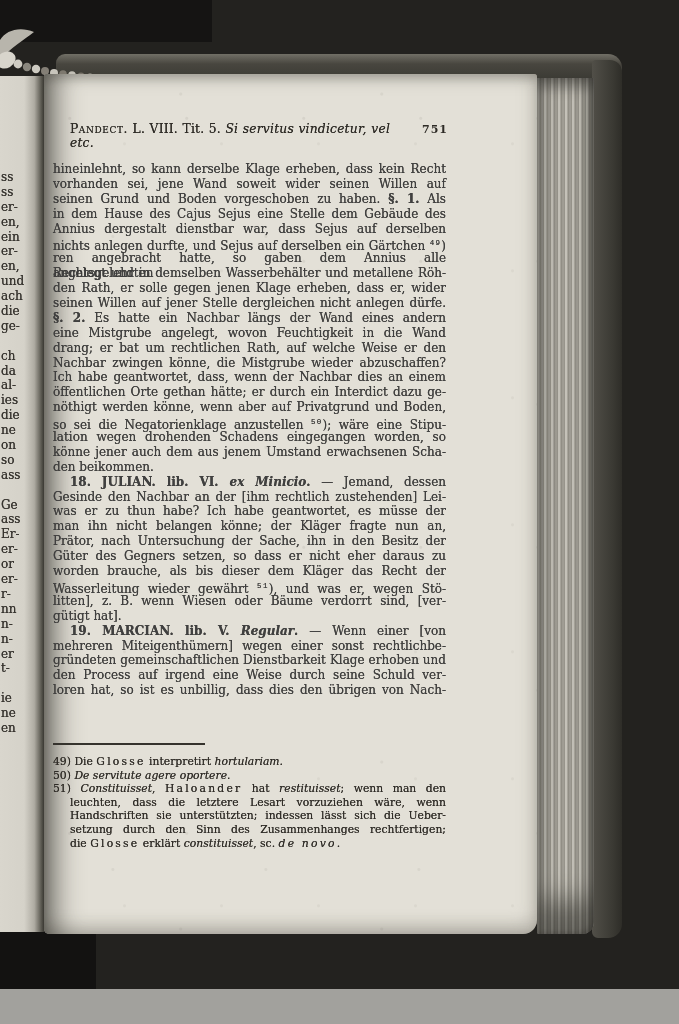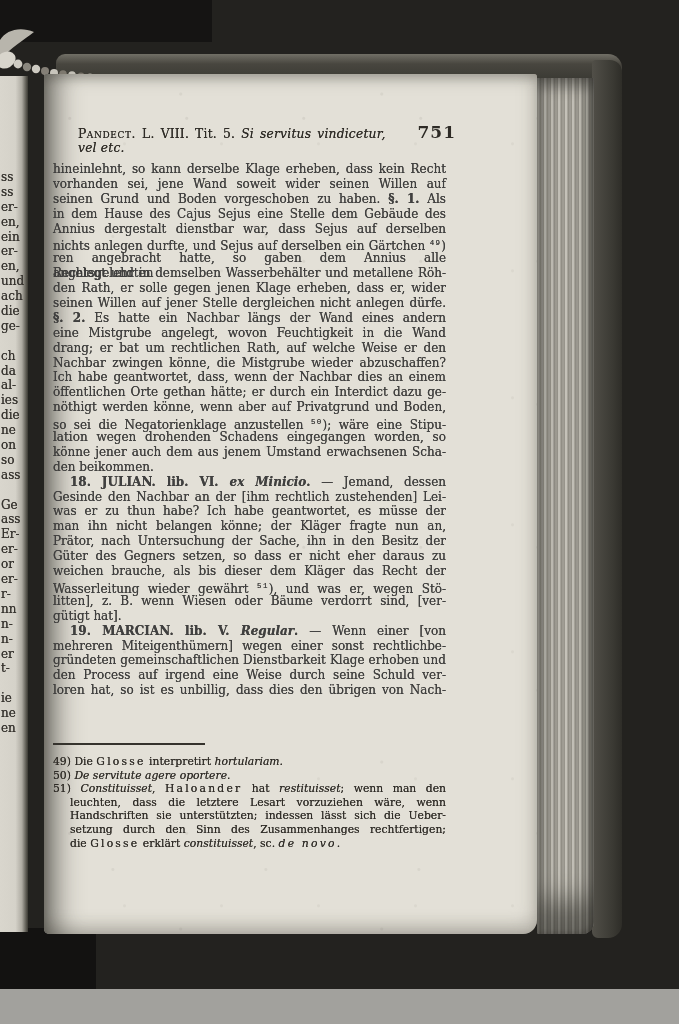--- a/index.html
+++ b/index.html
@@ -22,44 +22,44 @@
   
   .fore-edge{left:537px;top:78px;width:57px;height:856px;
     background:repeating-linear-gradient(90deg,#c7c4bb 0px,#c7c4bb 2px,#8d8a81 3px,#a8a59c 5px,#949188 7px);
     border-radius:0 0 12px 2px;
     box-shadow:inset 0 10px 12px rgba(28,27,24,.4), inset 0 -34px 28px rgba(28,27,24,.5), inset -4px 0 6px rgba(28,27,24,.35);}
 
   
   .curls{left:0;top:26px;width:130px;height:54px;}
 
   
-  .page-left{left:0;top:76px;width:28px;height:856px;
+  .page-left{left:0;top:76px;width:44px;height:856px;
     background:linear-gradient(90deg,#d9d6cd 0,#d5d2c9 55%,#aeaba2 78%,#59574f 94%,#3a3832);}
   .frags{left:1px;top:94px;width:30px;color:#383530;font-size:12px;line-height:14.9px;
     text-shadow:0 0 .3px rgba(50,47,42,.9);overflow:hidden;height:600px;}
   .fragline{height:14.9px;white-space:nowrap;}
 
   
   .page-main{left:44px;top:74px;width:493px;height:860px;background:#e3e0d7;
     border-radius:2px 3px 14px 5px;
     box-shadow:inset 22px 0 30px -14px rgba(48,46,40,.8),
                inset -5px -8px 16px rgba(110,107,98,.28),
                inset 0 6px 9px rgba(120,117,108,.35);}
   .page-main::after{content:"";position:absolute;inset:0;pointer-events:none;opacity:.5;
     background-image:radial-gradient(circle at 22% 31%, rgba(90,85,75,.18) 1px, transparent 2px),
                      radial-gradient(circle at 68% 12%, rgba(90,85,75,.15) 1px, transparent 2px),
                      radial-gradient(circle at 45% 77%, rgba(90,85,75,.15) 1px, transparent 2px),
                      radial-gradient(circle at 83% 55%, rgba(90,85,75,.12) 1px, transparent 2px);
     background-size:117px 143px, 201px 167px, 153px 211px, 97px 127px;}
 
   
-  .page-header{left:34px;top:48px;width:378px;display:flex;justify-content:space-between;
+  .page-header{left:26px;top:48px;width:378px;display:flex;justify-content:space-between;
     align-items:baseline;color:#2e2b26;}
   .runtitle{font-size:12.3px;letter-spacing:.2px;text-shadow:0 0 .3px rgba(46,43,38,.9);}
-  .pagenum{font-size:17px;font-weight:bold;letter-spacing:1px;margin-left:32px;}
+  .pagenum{font-size:11px;font-weight:bold;letter-spacing:1px;margin-left:32px;}
 
   
   .bodytext{left:9px;top:88px;width:393px;color:#404040;font-size:12px;line-height:14.9px;
     text-shadow:0 0 .3px rgba(46,43,38,.85);}
   .tline{text-align:justify;text-align-last:justify;height:14.9px;overflow:visible;white-space:nowrap0;}
   .endline{text-align-last:left;}
   .ind{text-indent:17px;}
   .hang{padding-left:17px;}
   .it{font-style:italic;}
   .bd{font-weight:bold;}
@@ -179,21 +179,21 @@
           <div class="tline"><span>könne jener auch dem aus jenem Umstand erwachsenen Scha-</span></div>
           <div class="tline endline"><span>den beikommen.</span></div>
         </div>
         <div class="para">
           <div class="tline ind"><span class="bd">18. JULIAN. lib. VI. </span><span class="bd it">ex Minicio</span><span class="bd">.</span><span> — Jemand, dessen</span></div>
           <div class="tline"><span>Gesinde den Nachbar an der [ihm rechtlich zustehenden] Lei-</span></div>
           <div class="tline"><span>was er zu thun habe? Ich habe geantwortet, es müsse der</span></div>
           <div class="tline"><span>man ihn nicht belangen könne; der Kläger fragte nun an,</span></div>
           <div class="tline"><span>Prätor, nach Untersuchung der Sache, ihn in den Besitz der</span></div>
           <div class="tline"><span>Güter des Gegners setzen, so dass er nicht eher daraus zu</span></div>
-          <div class="tline"><span>weichen brauche, als bis dieser dem Kläger das Recht der</span></div>
+          <div class="tline"><span>worden brauche, als bis dieser dem Kläger das Recht der</span></div>
           <div class="tline"><span>Wasserleitung wieder gewährt </span><span class="sup">51</span><span>), und was er, wegen Stö-</span></div>
           <div class="tline"><span>litten], z. B. wenn Wiesen oder Bäume verdorrt sind, [ver-</span></div>
           <div class="tline endline"><span>gütigt hat].</span></div>
         </div>
         <div class="para">
           <div class="tline ind"><span class="bd">19. MARCIAN. lib. V. </span><span class="bd it">Regular</span><span class="bd">.</span><span> — Wenn einer [von</span></div>
           <div class="tline"><span>mehreren Miteigenthümern] wegen einer sonst rechtlichbe-</span></div>
           <div class="tline"><span>gründeten gemeinschaftlichen Dienstbarkeit Klage erhoben und</span></div>
           <div class="tline"><span>den Process auf irgend eine Weise durch seine Schuld ver-</span></div>
           <div class="tline"><span>loren hat, so ist es unbillig, dass dies den übrigen von Nach-</span></div>

